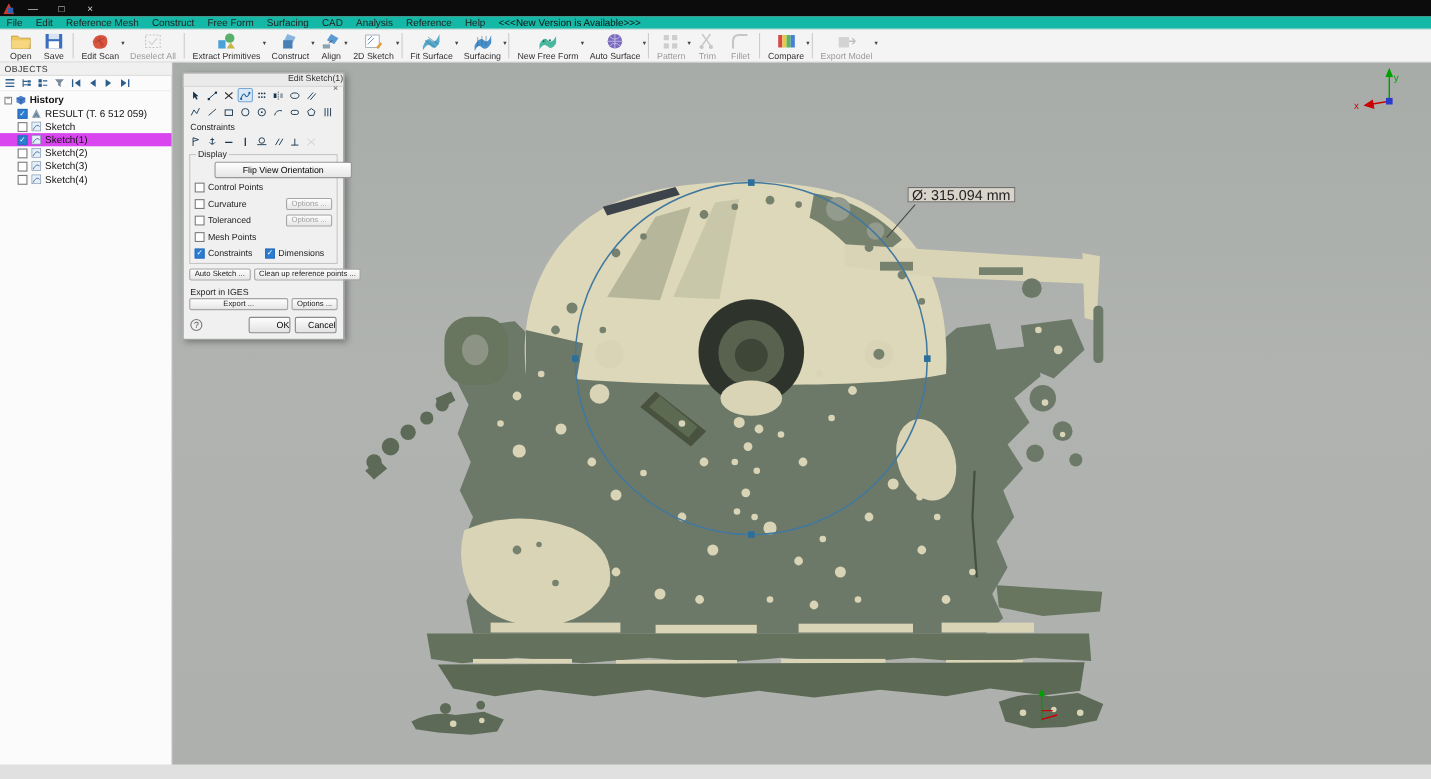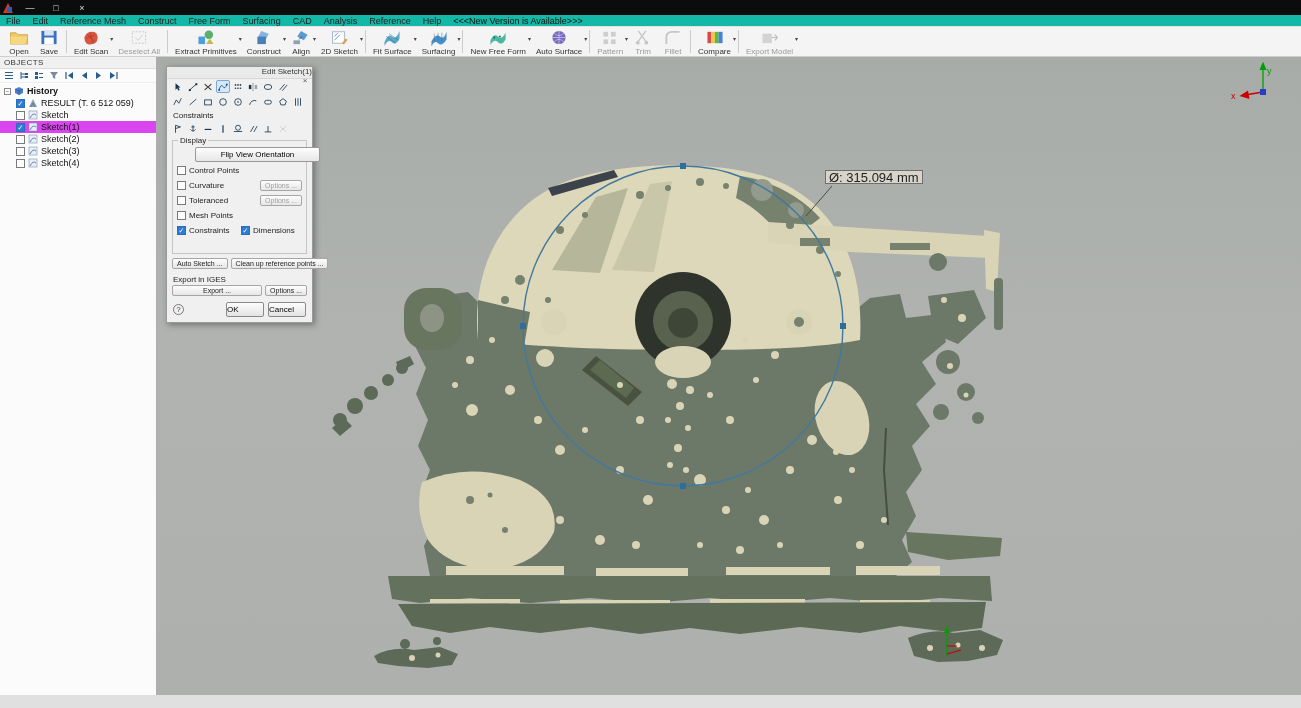--- a/index.html
+++ b/index.html
@@ -78,41 +78,41 @@
     background:#eaeaea; border-bottom:1px solid #d8d8d8; padding-left:16px;
     font-size:8px; color:#333;flex-direction:column; }
   .dlg-close { margin-left:auto; width:14px; text-align:center; color:#555;
     font-size:8px; }
   .tool-row { display:flex; gap:1px; padding:1px 4px; }
   .tool-btn { width:14px; height:13px; display:flex; align-items:center;
     justify-content:center; border:1px solid transparent; border-radius:2px; }
   .tool-btn.active { border-color:#7aa7d4; background:#d8e8f6; }
   .tool-btn.dim svg { opacity:.35; }
   .sec-label { padding:2px 6px 1px; color:#222; }
-  .grpbox { border:1px solid #c6c6c6; margin:4px 5px 0; padding:6px 4px 16px;
+  .grpbox { border:1px solid #c6c6c6; margin:4px 5px 0; padding:6px 4px 2px;
     position:relative; }
   .grpbox .legend { position:absolute; top:-5px; left:5px; background:#f0f0f0;
     padding:0 2px; font-size:8px; }
   .wide-btn { display:block; width:100%; border:1px solid #999;
     background:linear-gradient(#fdfdfd,#e6e6e6); border-radius:2px;
     font-size:8px; padding:2px 0; text-align:center; font-family:inherit;margin-left:18px; }
   .chk-row { display:flex; align-items:center; gap:3px; height:14px;
     margin-top:1px; }
   .chk-row .lbl { flex:1; white-space:nowrap; overflow:hidden; }
   .mini-btn { border:1px solid #a6a6a6; background:linear-gradient(#fdfdfd,#e6e6e6);
     border-radius:2px; font-size:7px; padding:1px 4px; color:#222;
     white-space:nowrap; font-family:inherit; }
   .mini-btn.disabled { color:#a0a0a0; }
   .btn-row { display:flex; gap:3px; padding:4px 5px 0; }
   .btn-row .grow { flex:1; }
   .dlg-bottom { display:flex; align-items:center; gap:4px; padding:6px 6px 0; }
   .help-ico { width:11px; height:11px; border:1px solid #7a7a7a; border-radius:50%;
     font-size:8px; line-height:10px; text-align:center; color:#444; }
   .push-btn { border:1px solid #8a8a8a; background:linear-gradient(#fdfdfd,#e3e3e3);
-    border-radius:2px; font-size:8px; width:38px; padding:2px 0; text-align:left;
+    border-radius:2px; font-size:8px; width:38px; padding:2px 0; text-align:right;
     font-family:inherit; }
   .spacer { flex:1; }
 
   
   .statusbar { position:absolute; left:0; top:695px; width:100%; height:13px;
     background:#f0f0f0; border-top:1px solid #cfcfcf; font-size:8.5px;
     color:#222; display:flex; align-items:center; padding-left:4px; }
 
   svg { display:block; }
 </style>

